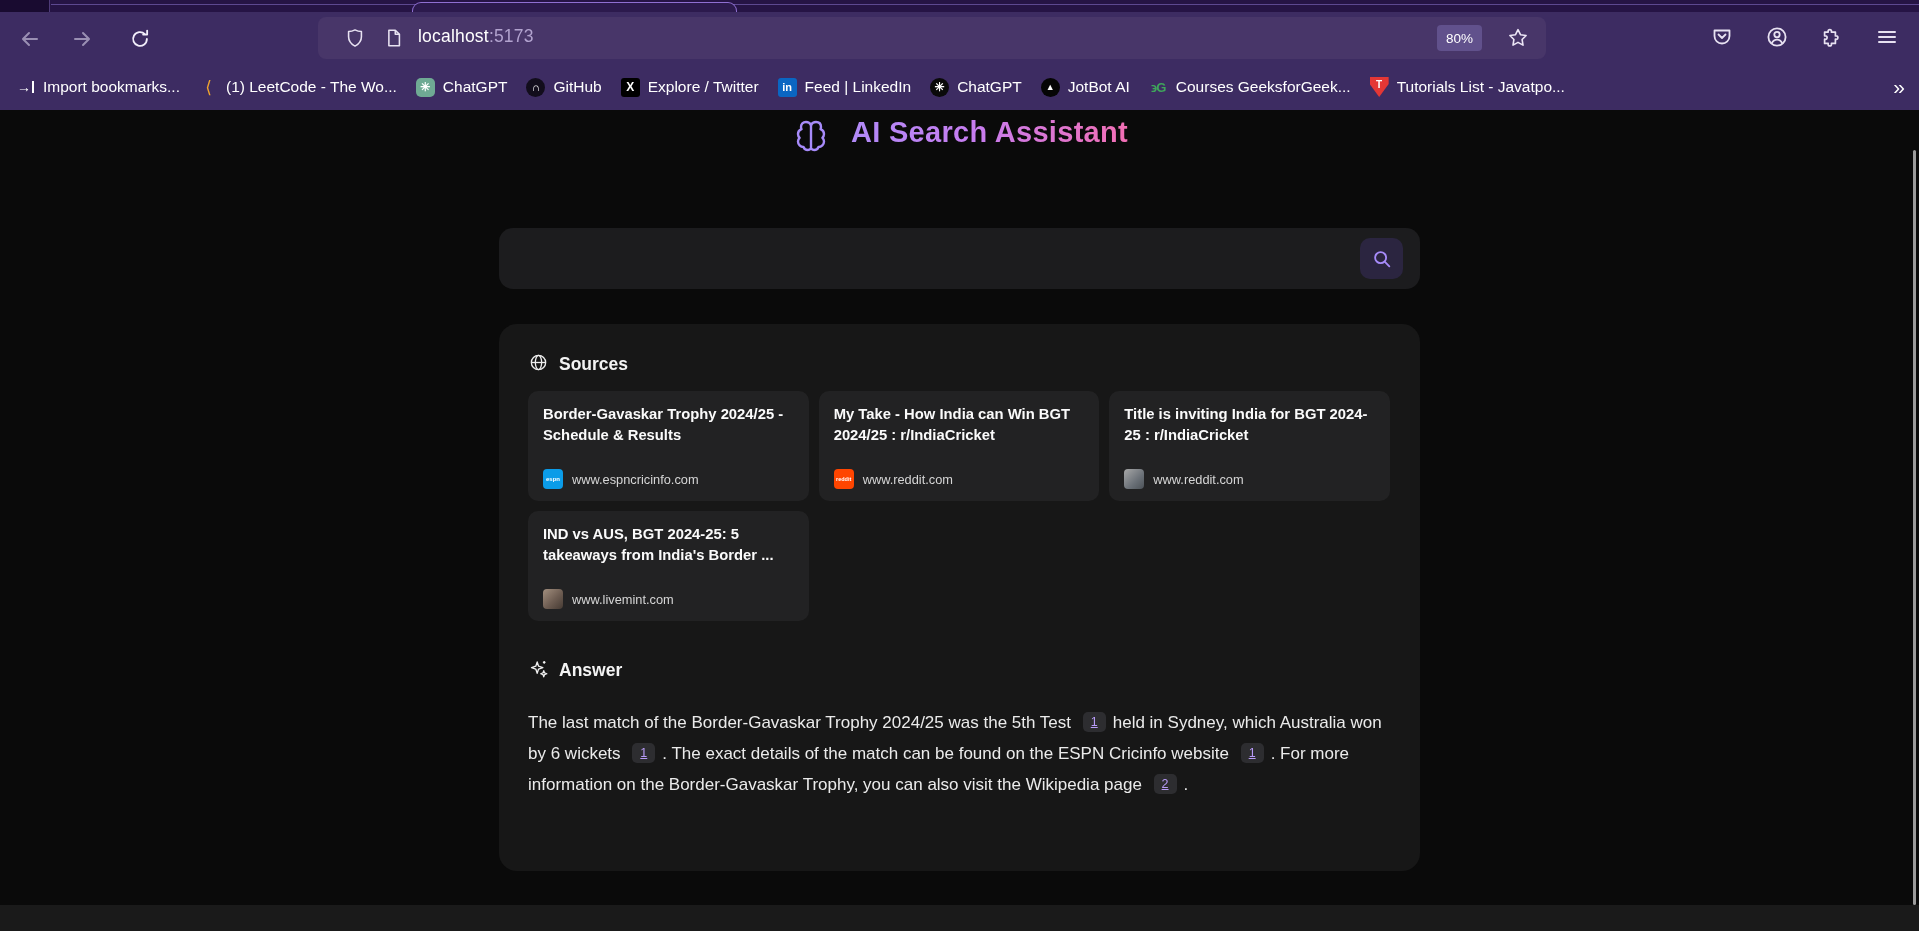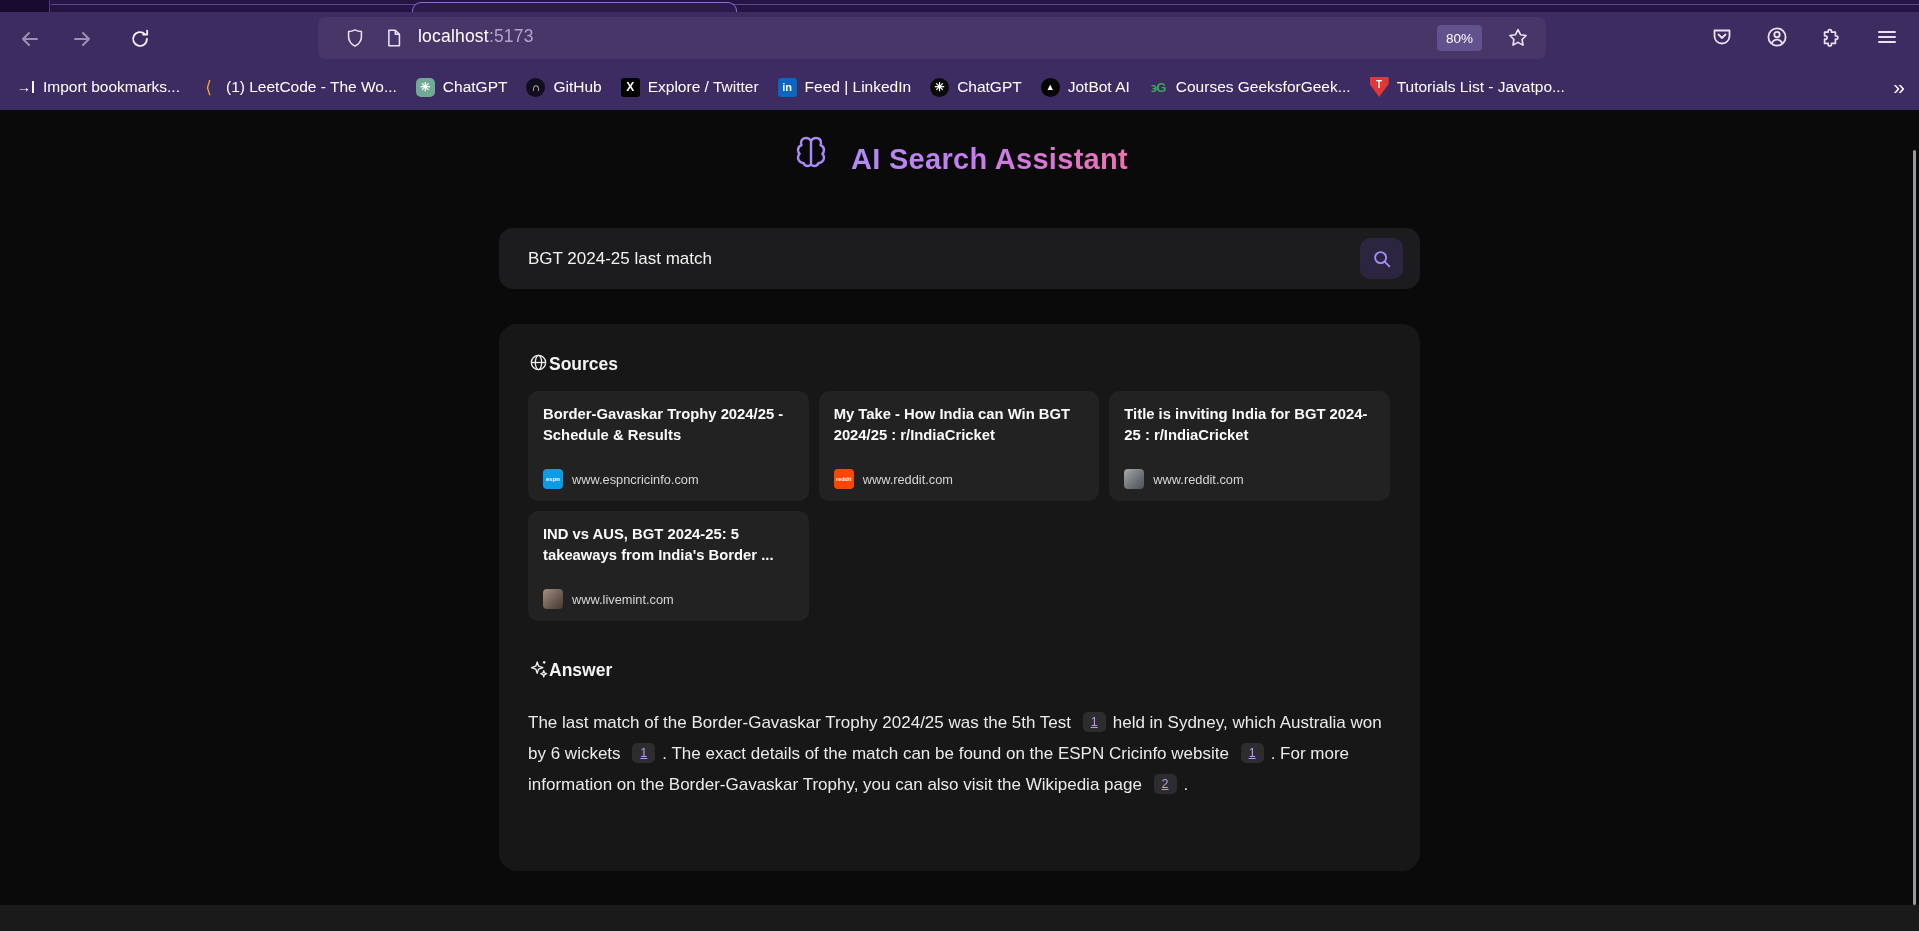--- a/index.html
+++ b/index.html
@@ -44,34 +44,34 @@
   .bi-gfg { color:#3fa55b; font-size:13px; letter-spacing:-1px; }
   .bi-javatpoint { background:#e43735; color:#fff; font-size:10px; border-radius:0; height:20px;
                    clip-path:polygon(0 0,100% 0,100% 35%,50% 100%,0 35%); align-items:flex-start; padding-top:2px; }
   .bm-overflow { position:absolute; right:14px; color:#fff; font-size:21px; top:74px; line-height:26px; }
 
   
   .page { position:absolute; top:110px; left:0; width:100%; height:821px; background:#0a0a0a; }
   .page-bottom { position:absolute; left:0; bottom:0; width:100%; height:26px; background:#1a1a1a; }
   .scroll-thumb { position:absolute; right:3px; top:40px; width:3px; height:755px; background:#9b9b9b; border-radius:2px; }
 
-  .title-row { position:absolute; top:22px; left:0; width:100%; display:flex; justify-content:center; align-items:flex-end; gap:20px; }
+  .title-row { position:absolute; top:6px; left:0; width:100%; display:flex; justify-content:center; align-items:flex-start; gap:20px; }
   .app-title { font-size:29px; font-weight:700; letter-spacing:.3px;
                background:linear-gradient(90deg,#b18af8 0%,#c77df0 45%,#f26fb4 100%);
                -webkit-background-clip:text; background-clip:text; color:transparent; }
 
   .searchbar { position:absolute; left:499px; top:118px; width:921px; height:61px; background:#1c1c1e; border-radius:14px; }
   .search-input { position:absolute; left:29px; top:0; width:770px; height:100%; background:transparent; border:none; outline:none;
                   color:#f2f2f2; font-size:17px; font-family:"Liberation Sans",sans-serif; }
   .search-btn { position:absolute; right:17px; top:10px; width:43px; height:41px; background:#2b2540; border-radius:10px;
                 display:flex; align-items:center; justify-content:center; }
 
   .panel { position:absolute; left:499px; top:214px; width:921px; height:547px; background:#171717; border-radius:18px;
            padding:30px 29px; }
-  .sec-head { display:flex; align-items:center; gap:0; color:#f3f3f3; font-size:17.5px; font-weight:700; height:21px; }
+  .sec-head { display:flex; align-items:center; gap:10px; color:#f3f3f3; font-size:17.5px; font-weight:700; height:21px; }
   .src-grid { margin-top:16px; display:grid; grid-template-columns:repeat(3,1fr); gap:10px; width:862px; }
   .src-card { background:#222223; border-radius:10px; padding:13px 15px 12px; min-height:101px;
               display:flex; flex-direction:column; justify-content:space-between;gap:13px; }
   .src-title { color:#fbfbfb; font-size:14.8px; font-weight:700; line-height:1.42; }
   .src-meta { display:flex; align-items:center; gap:9px; margin-top:10px; }
   .fav { width:20px; height:20px; border-radius:4px; display:inline-flex; align-items:center; justify-content:center;
          overflow:hidden; flex:0 0 auto; }
   .fav-espn { background:#0b9ce8; color:#fff; font-size:6px; font-weight:700; }
   .fav-reddit { background:#ff4500; color:#fff; font-size:5.5px; font-weight:700; }
   .fav-wikipedia { background:#4a4a4a; color:#fff; font-family:"Liberation Serif",serif; font-size:13px; }
@@ -225,21 +225,20 @@
         <svg width="40" height="40" viewBox="0 0 40 40" fill="none" stroke="#a78bfa" stroke-width="2.4" stroke-linecap="round" stroke-linejoin="round">
           <path d="M20 9v23"></path>
           <path d="M20 9c-1-2-3-3-5-3-3 0-5 2-5 5 0 .8.2 1.5.5 2.2C8.4 14 7 15.8 7 18c0 1.5.6 2.8 1.6 3.8C7.6 22.7 7 24 7 25.5 7 28.5 9.5 31 12.5 31c.6 1.8 2.3 3 4.3 3 1.2 0 2.3-.5 3.2-1.3"></path>
           <path d="M20 9c1-2 3-3 5-3 3 0 5 2 5 5 0 .8-.2 1.5-.5 2.2 2.1.8 3.5 2.6 3.5 4.8 0 1.5-.6 2.8-1.6 3.8 1 .9 1.6 2.2 1.6 3.7 0 3-2.5 5.5-5.5 5.5-.6 1.8-2.3 3-4.3 3-1.2 0-2.3-.5-3.2-1.3"></path>
         </svg>
       </span>
       <span class="app-title">AI Search Assistant</span>
     </div>
 
     <div class="searchbar">
-      <input class="search-input" type="text" value="BGT 2024-25 last match" style="">
       <span class="search-btn">
         <svg width="22" height="22" viewBox="0 0 24 24" fill="none" stroke="#a78bfa" stroke-width="2" stroke-linecap="round">
             <circle cx="10.5" cy="10.5" r="6"></circle>
             <path d="M15.2 15.2 20 20"></path>
           </svg>
       </span>
     </div>
 
     <div class="panel">
       <div class="sec-head">

